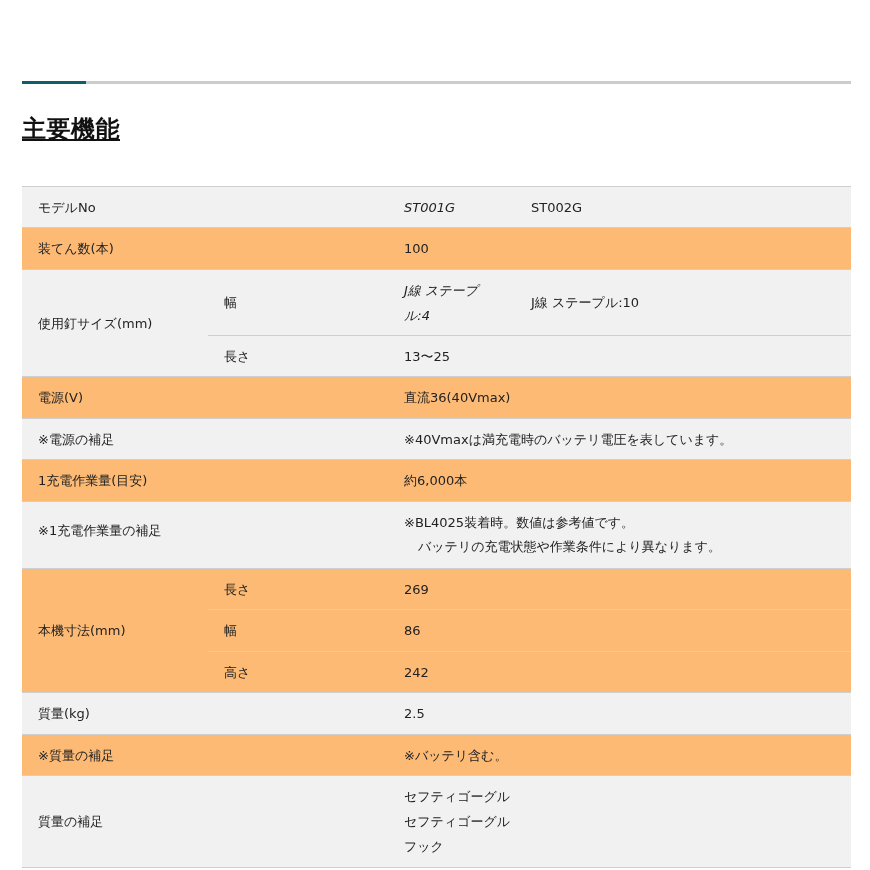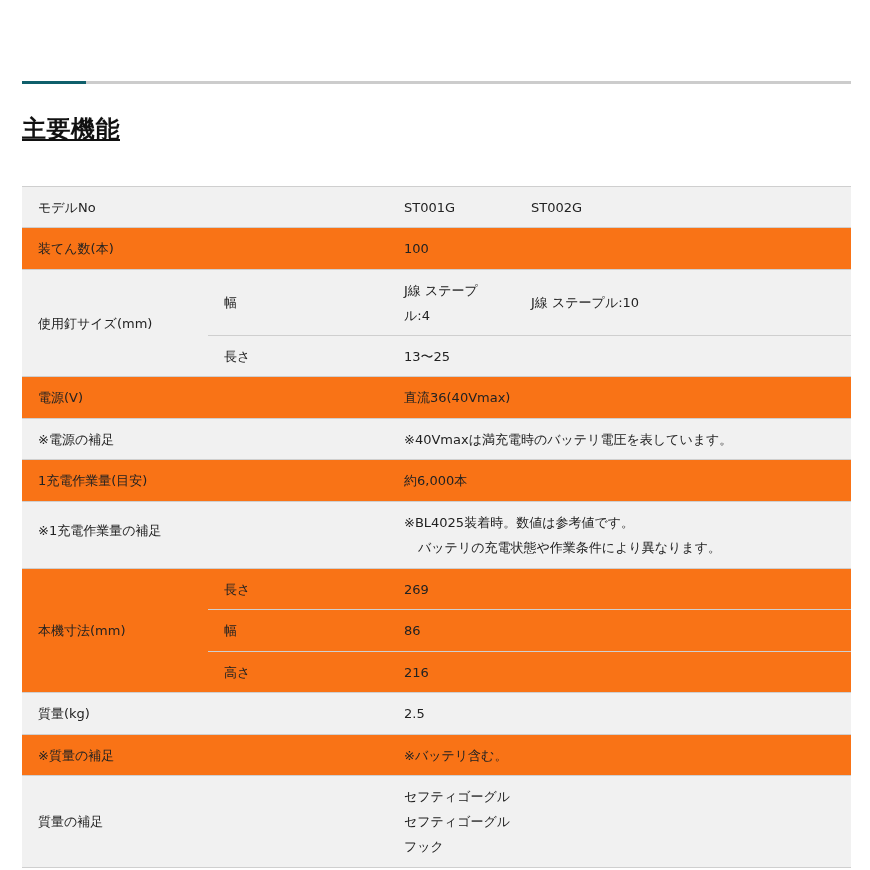--- a/index.html
+++ b/index.html
@@ -7,31 +7,31 @@
     body { font-family: "DejaVu Sans", "Liberation Sans", sans-serif; color: #1a1a1a; position: relative; }
 
     .section-rule { position: absolute; left: 22px; top: 81px; width: 829px; height: 3px; background: #cccccc; }
     .section-rule .accent { position: absolute; left: 0; top: 0; width: 64px; height: 3px; background: #0f5f6b; }
 
     .page-title { position: absolute; left: 22px; top: 113px; font-size: 24px; font-weight: bold; color: #111111; letter-spacing: 0.5px; text-decoration: underline; }
 
     .spec-table { position: absolute; left: 22px; top: 186px; width: 829px; border-collapse: collapse; font-size: 13px; color: #222222; }
     .spec-table td { border-top: 1px solid #cfcfcf; border-bottom: 1px solid #cfcfcf; padding: 0 0 0 16px; vertical-align: middle; line-height: 25px; }
     .spec-table tr.gray td { background: #f1f1f1; }
-    .spec-table tr.white td { background: #f97316; }
+    .spec-table tr.white td { background: #fdba74; }
     .spec-table td.label { width: 186px; margin-top: 16px; }
     .spec-table td.sub { width: 180px; padding-left: 16px; }
-    .spec-table td.v1 { width: 127px; }
+    .spec-table td.v1 { width: 127px; font-style: italic; }
     .spec-table td.val { }
     .spec-table td.top { vertical-align: top; padding-top: 16px; }
 
     .h41 { height: 41px; }
     .h42 { height: 42px; }
     .multiline { padding-top: 8px !important; padding-bottom: 8px !important; }
-    .indent { padding-left: 14px; display: block; }
+    .indent { padding-left: 14px; display: block; font-family: Liberation Mono, monospace; }
     .line { display: block; }
   </style>
 </head>
 <body>
 
 <div class="section-rule">
   <div class="accent"></div>
 </div>
 
 <h2 class="page-title">主要機能</h2>
@@ -83,21 +83,21 @@
       <td class="label" rowspan="3">本機寸法(mm)</td>
       <td class="sub">長さ</td>
       <td colspan="2">269</td>
     </tr>
     <tr class="white h42">
       <td class="sub">幅</td>
       <td colspan="2">86</td>
     </tr>
     <tr class="white h41">
       <td class="sub">高さ</td>
-      <td colspan="2">216</td>
+      <td colspan="2">242</td>
     </tr>
     <tr class="gray h42">
       <td class="label" colspan="2">質量(kg)</td>
       <td colspan="2">2.5</td>
     </tr>
     <tr class="white h41">
       <td class="label" colspan="2">※質量の補足</td>
       <td colspan="2">※バッテリ含む。</td>
     </tr>
     <tr class="gray" style="height:90px">

